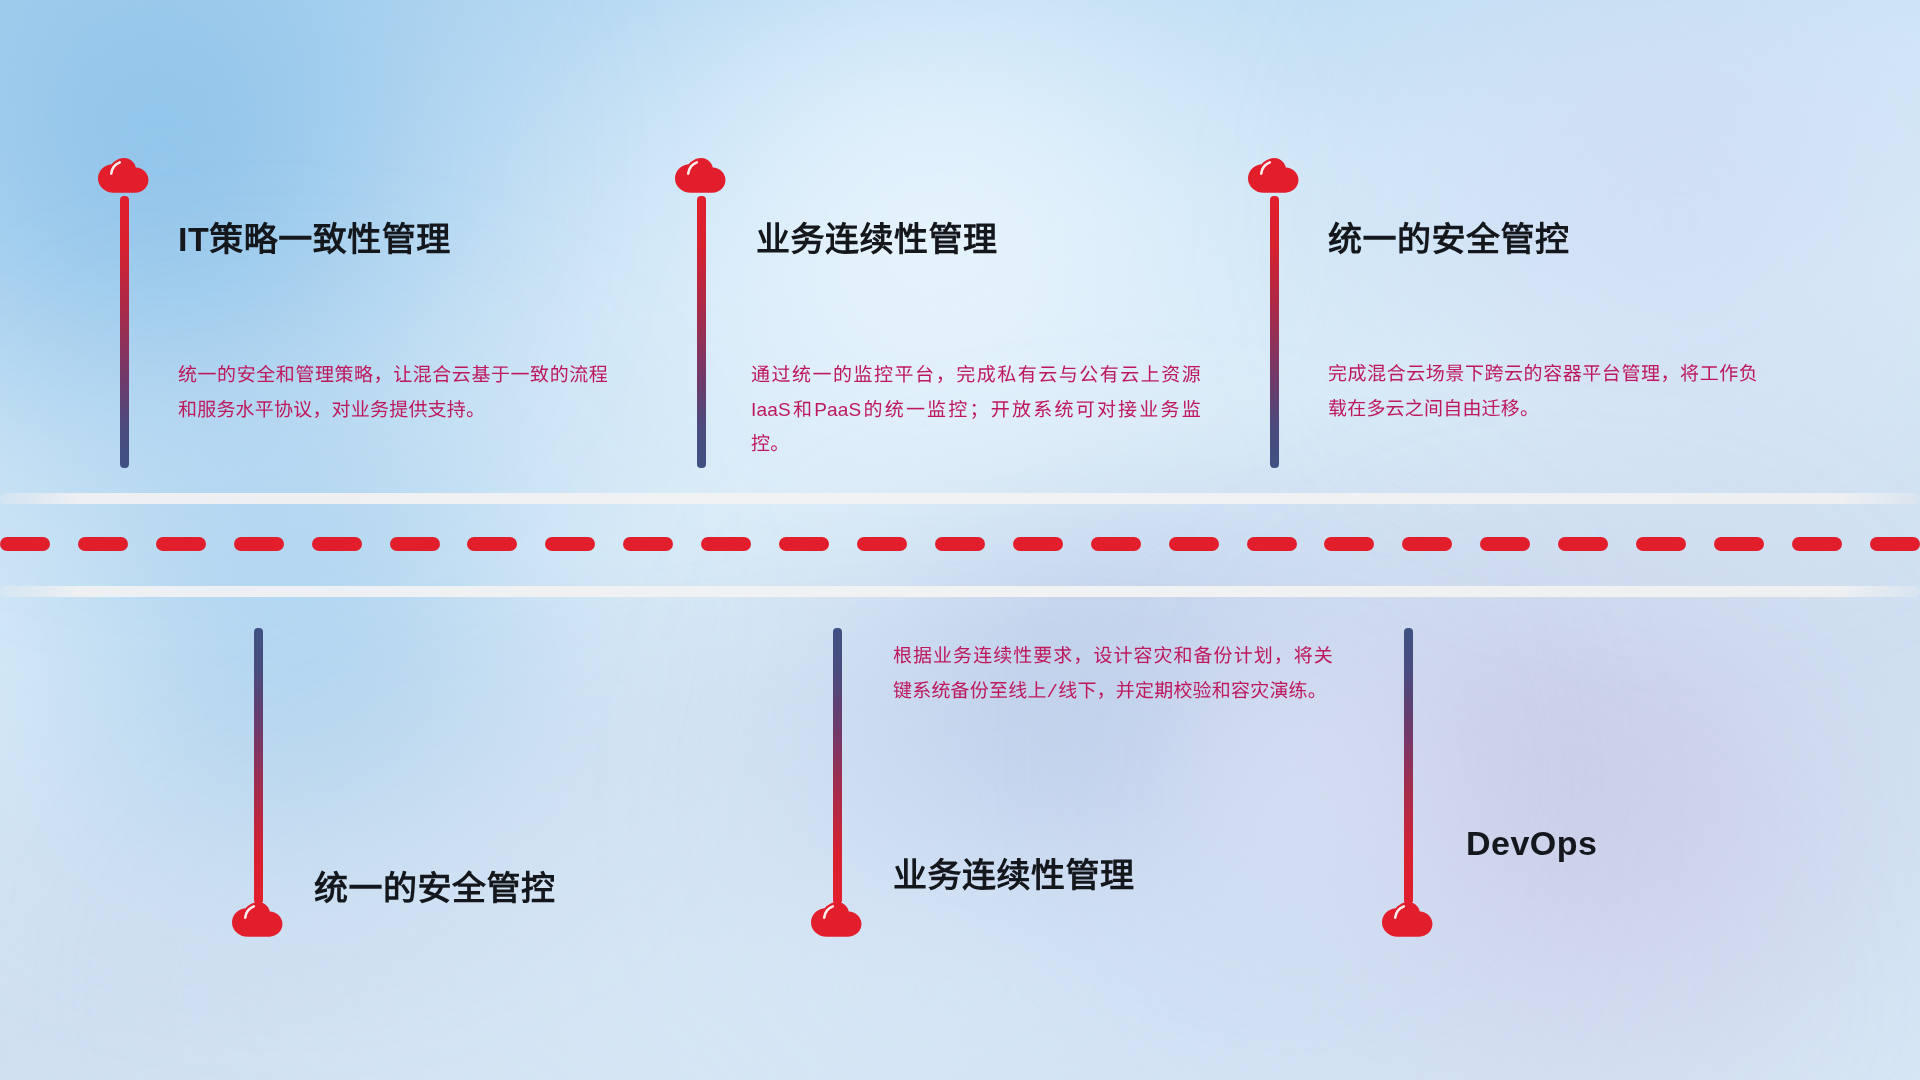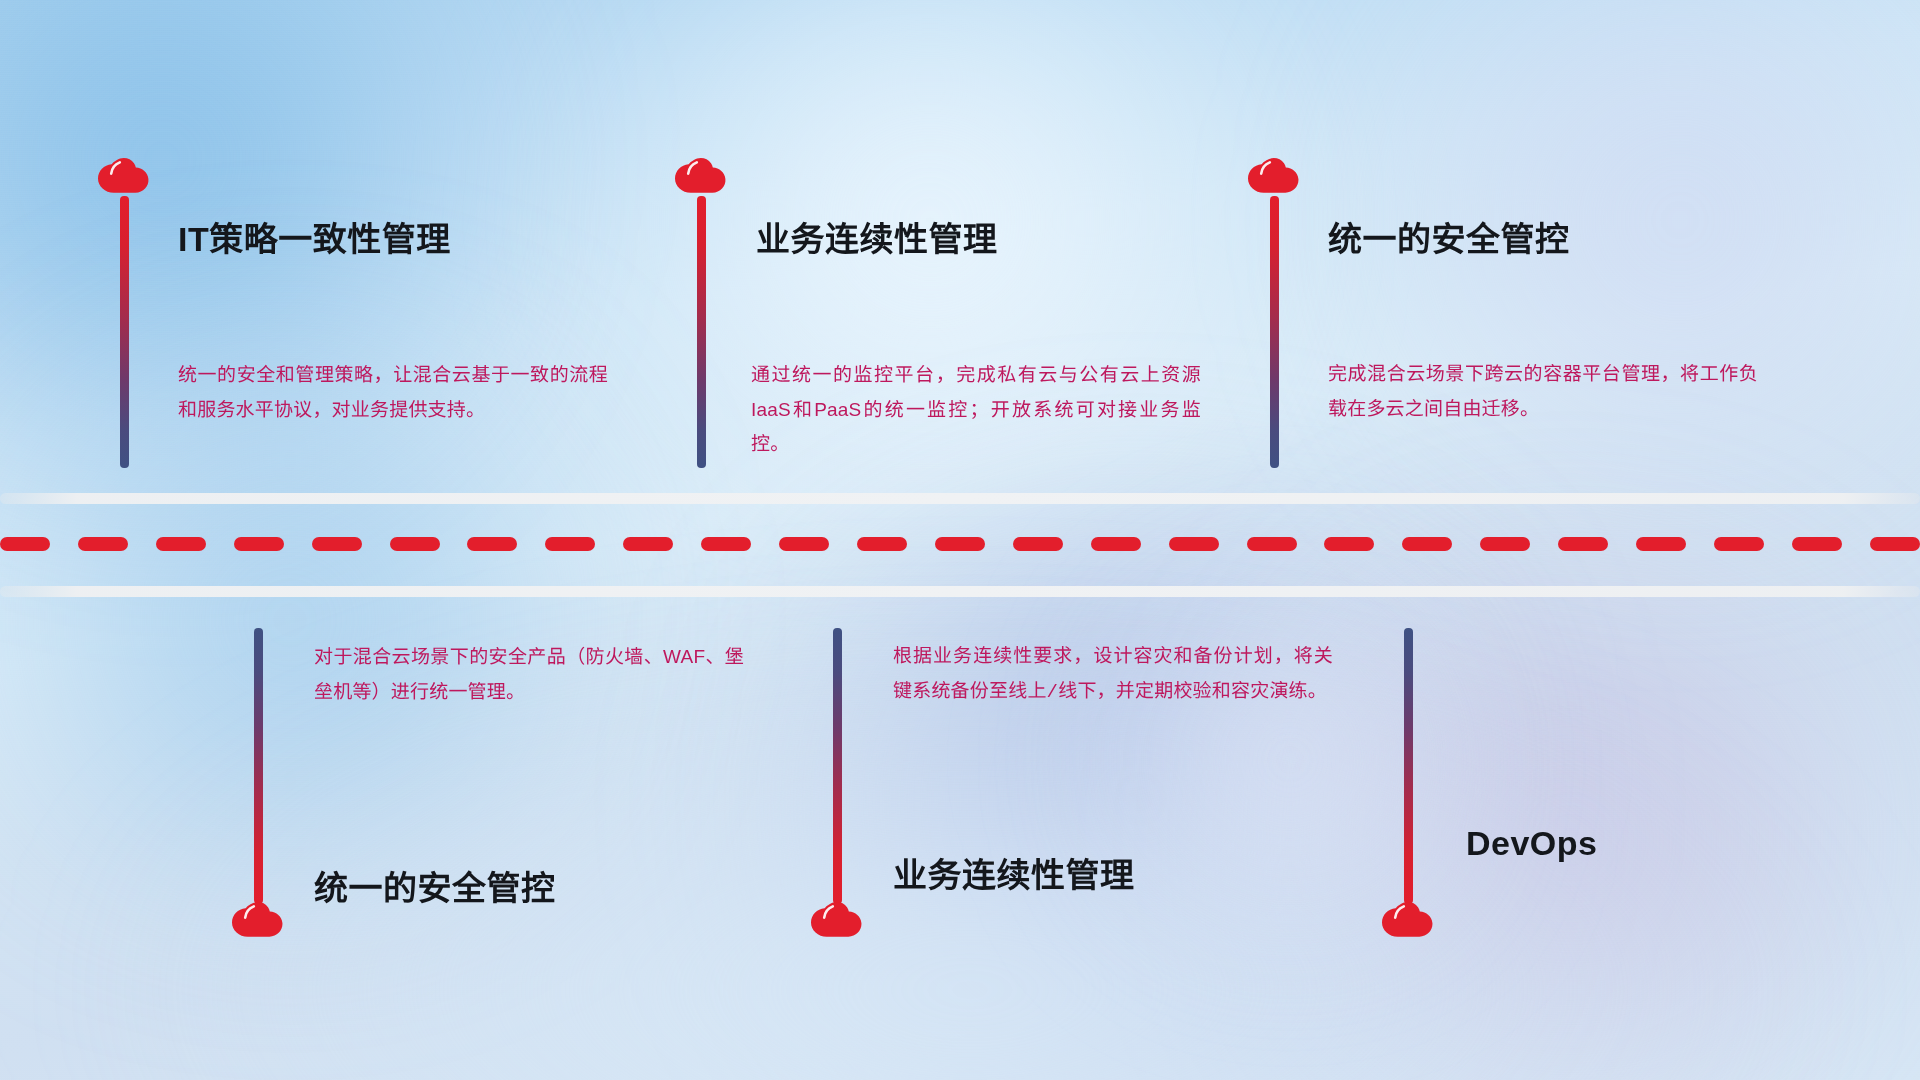--- a/index.html
+++ b/index.html
@@ -282,21 +282,20 @@
       <div class="stem-wrap" style="left: 254px; top: 628px; height: 276px; position: absolute; pointer-events: auto;">
         <div class="stem" style="top: 0px; height: 276px;"></div>
         <span class="cloud-icon" style="transform: scaleY(-1);"><svg viewBox="0 0 58 44" width="58" height="44" transform="scale(1,-1)">
             <g>
               <path d="M20.5 4.2c6.0-3.9 13.9-2.3 17.5 3.0 0.9 1.3 1.5 2.8 1.8 4.3 6.6 0.2 12.0 5.1 12.6 11.4 0.7 7.3-5.2 13.6-13.0 13.8 L17.8 36.7 C9.0 36.7 2.0 30.3 2.0 22.4 2.0 15.0 8.0 9.0 15.6 8.3 c1.2-1.6 2.8-3.0 4.9-4.1 Z" fill="#e31e2c"></path>
               <path d="M15.2 17.6 c0.6-5.2 4.0-9.4 8.6-11.2" stroke="#ffffff" stroke-width="2.6" stroke-linecap="round" fill="none" opacity="0.92"></path>
             </g>
           </svg></span>
       </div>
       <div class="card-title" style="left: 314px; top: 826px; pointer-events: auto; margin-top: 45px;">统一的安全管控</div>
-      <div class="card-body" style="left: 314px; top: 640px; width: 430px; pointer-events: auto;">对于混合云场景下的安全产品（防火墙、WAF、堡垒机等）进行统一管理。</div>
     </div>
     <div class="card bottom" style="left: 0px; top: 0px; width: 1920px; height: 1080px; pointer-events: none;">
       <div class="stem-wrap" style="left: 833px; top: 628px; height: 276px; position: absolute; pointer-events: auto;">
         <div class="stem" style="top: 0px; height: 276px;"></div>
         <span class="cloud-icon" style="transform: scaleY(-1);"><svg viewBox="0 0 58 44" width="58" height="44" transform="scale(1,-1)">
             <g>
               <path d="M20.5 4.2c6.0-3.9 13.9-2.3 17.5 3.0 0.9 1.3 1.5 2.8 1.8 4.3 6.6 0.2 12.0 5.1 12.6 11.4 0.7 7.3-5.2 13.6-13.0 13.8 L17.8 36.7 C9.0 36.7 2.0 30.3 2.0 22.4 2.0 15.0 8.0 9.0 15.6 8.3 c1.2-1.6 2.8-3.0 4.9-4.1 Z" fill="#e31e2c"></path>
               <path d="M15.2 17.6 c0.6-5.2 4.0-9.4 8.6-11.2" stroke="#ffffff" stroke-width="2.6" stroke-linecap="round" fill="none" opacity="0.92"></path>
             </g>
           </svg></span>

